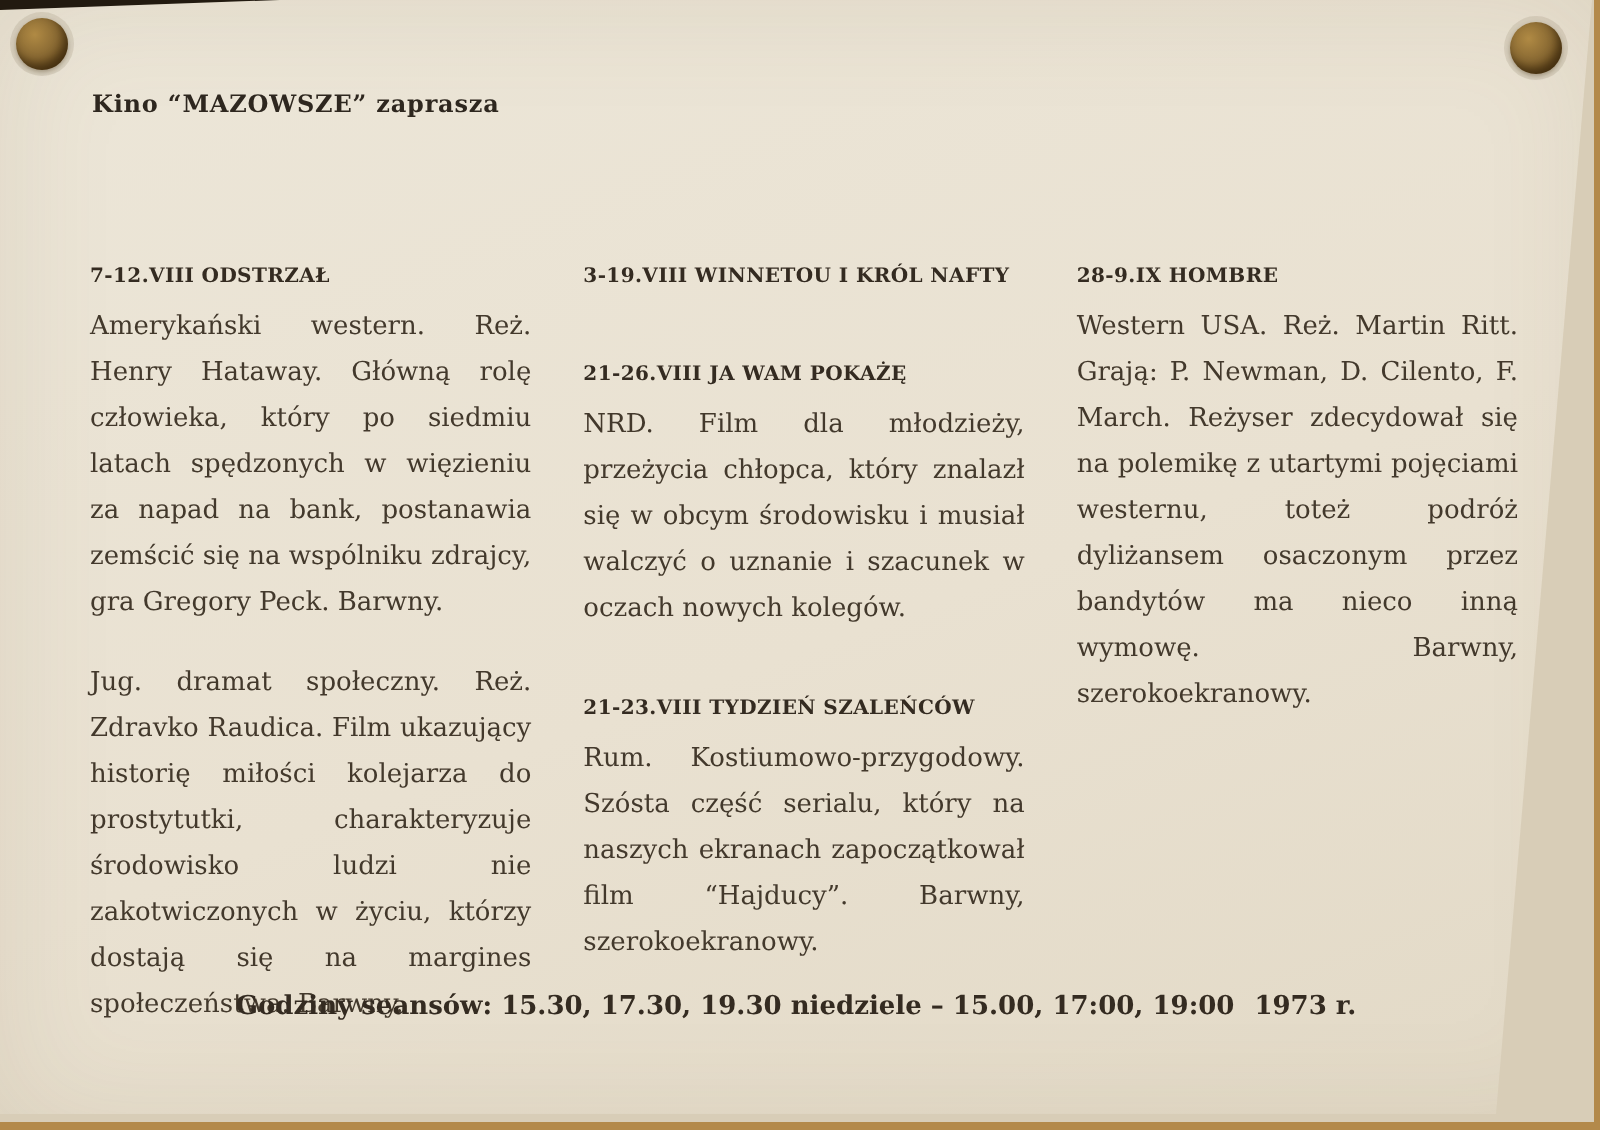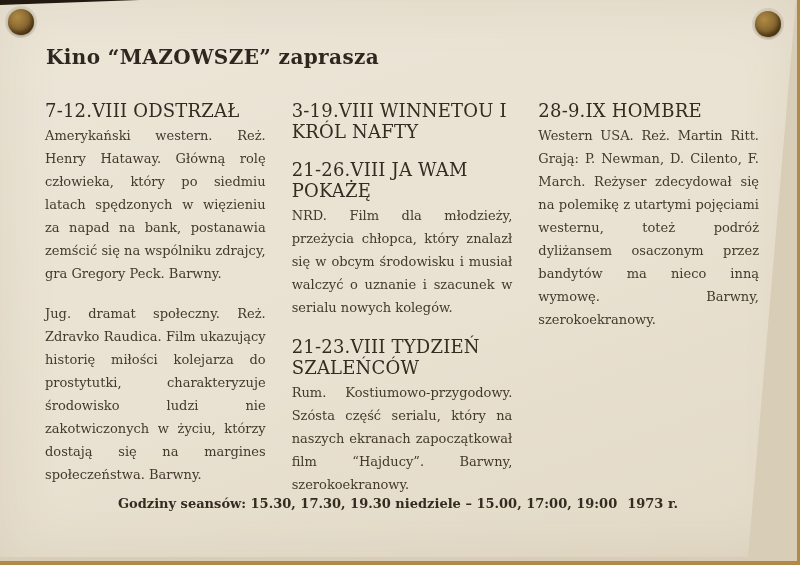--- a/index.html
+++ b/index.html
@@ -24,31 +24,31 @@
   }
   .pin{
     position:absolute;width:26px;height:26px;border-radius:50%;
     background:radial-gradient(circle at 36% 32%, #b08a44 0%, #8a6a33 45%, #6b4e20 75%, #553d16 100%);
     box-shadow:0 0 0 3px rgba(90,70,40,.12), inset -2px -3px 4px rgba(40,25,5,.55), 0 1px 2px rgba(60,40,10,.35);
   }
   .pin-left{left:8px;top:9px;}
   .pin-right{left:755px;top:11px;}
   .title{
     position:absolute;left:46px;top:45px;
-    font-size:20px;font-weight:bold;color:#2e271f;letter-spacing:.4px;
+    font-size:12px;font-weight:bold;color:#2e271f;letter-spacing:.4px;
     white-space:nowrap;
   }
   .columns{
     position:absolute;left:45px;top:100px;width:714px;
     display:grid;grid-template-columns:1fr 1fr 1fr;column-gap:26px;
   }
   .entry{margin-bottom:17px;}
   .entry-heading{
-    font-size:18px;line-height:21px;font-weight:normal;
-    color:#342b21;letter-spacing:.2px;margin-bottom:3px;
+    font-size:10px;line-height:21px;font-weight:bold;
+    color:#342b21;letter-spacing:.2px;margin-bottom:3px;margin-top:28px;
   }
   .entry-body{
     font-size:13px;line-height:23px;font-weight:normal;
     color:#43392c;text-align:justify;
   }
   .footer{
     position:absolute;left:46px;right:50px;top:496px;
     display:flex;justify-content:center;align-items:baseline;
     font-size:13px;font-weight:bold;color:#342b21;gap:10px;
   }
@@ -75,21 +75,21 @@
           <div class="entry-body">Jug. dramat społeczny. Reż. Zdravko Raudica. Film ukazujący historię miłości kolejarza do prostytutki, charakteryzuje środowisko ludzi nie zakotwiczonych w życiu, którzy dostają się na margines społeczeństwa. Barwny.</div>
         </div>
       </div>
 
       <div class="column">
         <div class="entry">
           <div class="entry-heading">3-19.VIII WINNETOU I KRÓL NAFTY</div>
         </div>
         <div class="entry">
           <div class="entry-heading">21-26.VIII JA WAM POKAŻĘ</div>
-          <div class="entry-body">NRD. Film dla młodzieży, przeżycia chłopca, który znalazł się w obcym środowisku i musiał walczyć o uznanie i szacunek w serialu nowych kolegów.</div>
+          <div class="entry-body">NRD. Film dla młodzieży, przeżycia chłopca, który znalazł się w obcym środowisku i musiał walczyć o uznanie i szacunek w oczach nowych kolegów.</div>
         </div>
         <div class="entry">
           <div class="entry-heading">21-23.VIII TYDZIEŃ SZALEŃCÓW</div>
           <div class="entry-body">Rum. Kostiumowo-przygodowy. Szósta część serialu, który na naszych ekranach zapoczątkował film “Hajducy”. Barwny, szerokoekranowy.</div>
         </div>
       </div>
 
       <div class="column">
         <div class="entry">
           <div class="entry-heading">28-9.IX HOMBRE</div>

